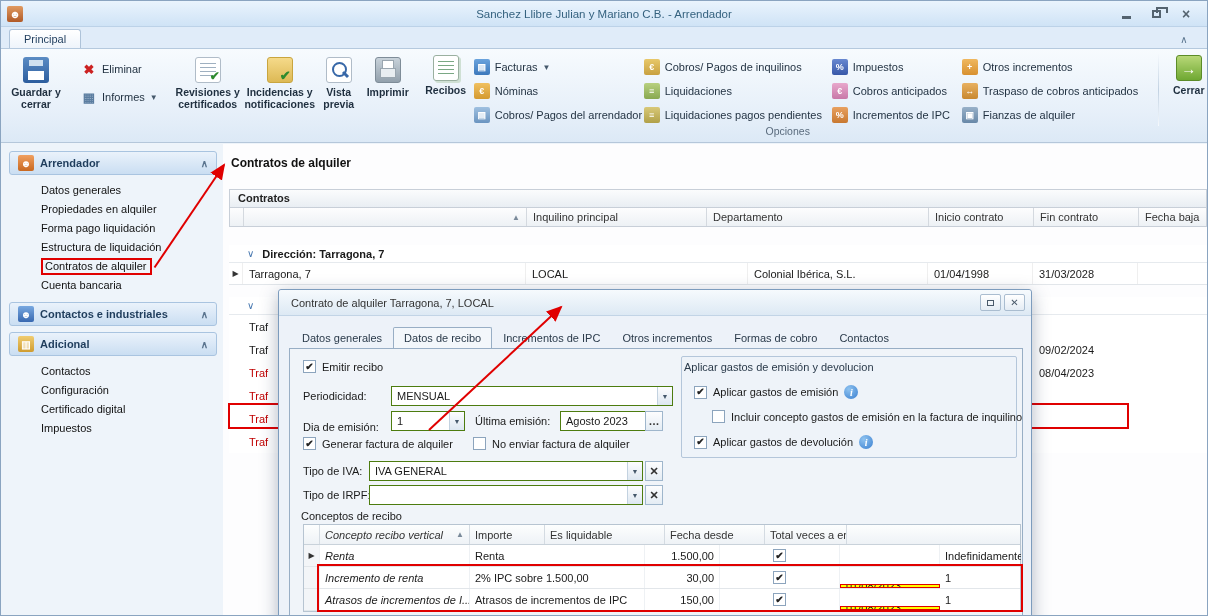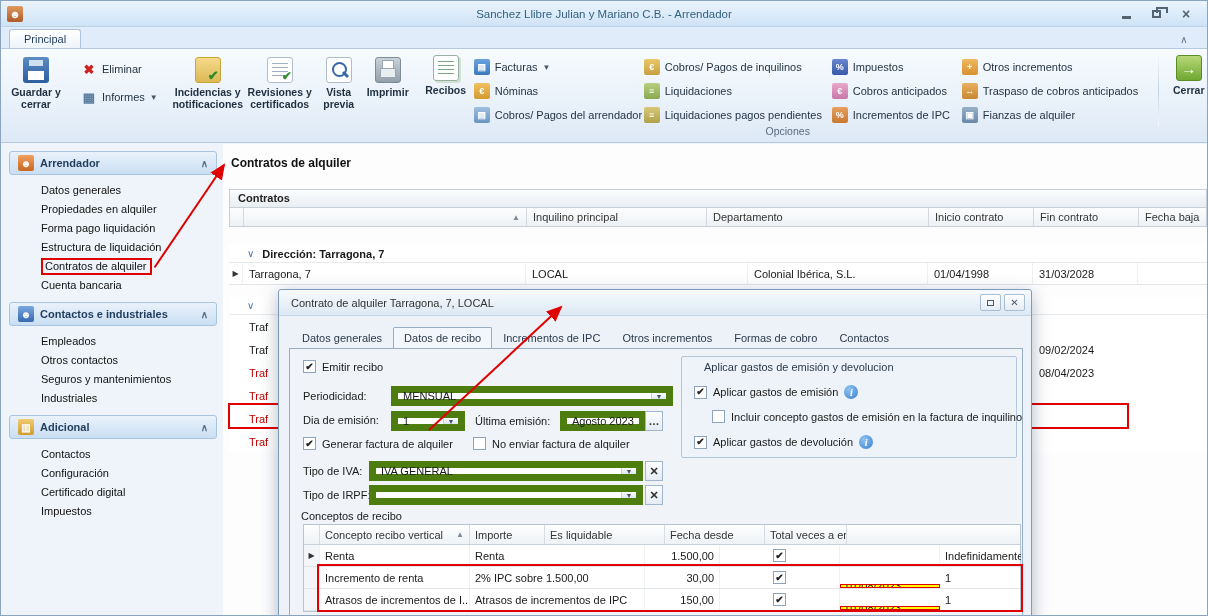--- a/index.html
+++ b/index.html
@@ -131,34 +131,34 @@
   .g-res2 { width:7px; height:6px; border:1.5px solid #4a5a6a; }
   .dlg-tabs { position:absolute; left:12px; top:37px; display:flex; z-index:2; }
   .tab { padding:4px 10px; color:#2a3a4a; border:1px solid transparent; border-bottom:none; }
   .tab.active { background:#f3f7fb; border-color:#98aec5; border-radius:2px 2px 0 0; }
   .dlg-panel { position:absolute; left:10px; top:58px; width:734px; height:292px; border:1px solid #98aec5; background:#f0f4f9; }
 
   .fld-lbl { position:absolute; color:#1a1a1a; white-space:nowrap; }
   .cbrow { position:absolute; display:flex; align-items:center; gap:6px; white-space:nowrap; }
   .cb { width:13px; height:13px; background:#fff; border:1px solid #8ca4bd; flex:none; display:inline-flex; align-items:center; justify-content:center; font-size:10px; color:#222; }
   .cb.checked::after { content:"✔"; margin-top:-1px; font-weight:bold; }
-  .combo { position:absolute; height:20px; background:#fff; border:7px solid #4d7c0f; display:flex; align-items:center; padding-left:5px; }
+  .combo { position:absolute; height:20px; background:#fff; border:1px solid #4d7c0f; display:flex; align-items:center; padding-left:5px; }
   .combo .dd-btn { margin-left:auto; width:15px; height:100%; background:linear-gradient(#fdfdfe,#dde7f1); border-left:1px solid #c3d2e0;
                    display:flex; align-items:center; justify-content:center; font-size:7px; color:#45586b; }
   .sqbtn { position:absolute; width:18px; height:20px; background:linear-gradient(#fdfdfe,#e4ecf4); border:1px solid #9fb6cc;
            display:flex; align-items:center; justify-content:center; color:#333; font-weight:bold; }
   .info { width:14px; height:14px; border-radius:50%; background:radial-gradient(circle at 35% 30%, #8fc3f0, #3a7fd0);
           color:#fff; font:italic bold 10px "Liberation Serif", serif; display:inline-flex; align-items:center; justify-content:center; flex:none; }
   .groupbox { position:absolute; left:402px; top:66px; width:336px; height:102px; border:1px solid #b4c6da; background:#eef3f9; border-radius:2px; }
-  .groupbox .gb-title { position:absolute; left:22px; top:4px; color:#2a3a4a; }
+  .groupbox .gb-title { position:absolute; left:2px; top:4px; color:#2a3a4a; }
 
   .dgrid { position:absolute; left:24px; top:234px; width:718px; border:1px solid #b7c4d1; background:#fff; }
   .dghead { display:flex; height:20px; background:linear-gradient(#fdfefe,#eef2f6); border-bottom:1px solid #c9d2da; }
   .dgh { border-right:1px solid #d4dbe2; padding:2px 5px; color:#333; display:flex; align-items:center; overflow:hidden; white-space:nowrap; }
-  .d0{width:16px;flex:none;} .d1{width:150px;flex:none;} .d2{width:175px;flex:none;} .d3{width:75px;flex:none;}
+  .d0{width:16px;flex:none;} .d1{width:150px;flex:none;font-style:italic;} .d2{width:175px;flex:none;} .d3{width:75px;flex:none;}
   .d4{width:120px;flex:none;} .d5{width:100px;flex:none;} .d6{width:82px;flex:none;}
   .drow { display:flex; height:22px; border-bottom:1px solid #e2e6ea; align-items:stretch; }
   .drow > div { padding:0 5px; border-right:1px solid #eef1f4; display:flex; align-items:center; overflow:hidden; white-space:nowrap; }
   .drow .d0 { background:#f3f5f8; justify-content:center; font-size:8px; color:#333; }
   .drow .d3 { justify-content:flex-end; }
   .drow .d4 { justify-content:center; }
   .hl-date { background:#ffff00 !important; border:1px solid #e00000 !important;margin-top:17px; }
   .redbox-dlg { position:absolute; left:38px; top:274px; width:706px; height:48px; border:2px solid #e00000; z-index:5; pointer-events:none; }
 </style>
 </head>
@@ -204,26 +204,26 @@
         <div class="btn-sm">
           <span class="ic ic-rep">▦</span>
           <span>Informes</span>
           <span class="dd">▼</span>
         </div>
       </div>
     </div>
     <div class="sep"></div>
     <div class="rg">
       <div class="btn-lg" style="width:72px">
+        <span class="lic lic-rev"></span>
+        <span class="lbl">Revisiones y certificados</span>
+      </div>
+      <div class="btn-lg" style="width:72px">
         <span class="lic lic-incid"></span>
         <span class="lbl">Incidencias y notificaciones</span>
-      </div>
-      <div class="btn-lg" style="width:72px">
-        <span class="lic lic-rev"></span>
-        <span class="lbl">Revisiones y certificados</span>
       </div>
       <div class="btn-lg" style="width:46px">
         <span class="lic lic-prev"></span>
         <span class="lbl">Vista previa</span>
       </div>
       <div class="btn-lg" style="width:52px">
         <span class="lic lic-print"></span>
         <span class="lbl">Imprimir</span>
       </div>
     </div>
@@ -316,26 +316,20 @@
       <div class="sb-item">Propiedades en alquiler</div>
       <div class="sb-item">Forma pago liquidación</div>
       <div class="sb-item">Estructura de liquidación</div>
       <div class="sb-item"><span class="redbox-inline">Contratos de alquiler</span></div>
       <div class="sb-item">Cuenta bancaria</div>
     </div>
     <div class="sb-head">
       <span class="gi gi-con">☻</span>
       <span>Contactos e industriales</span>
       <span class="chev">∧</span>
-    </div>
-    <div class="sb-items">
-      <div class="sb-item">Empleados</div>
-      <div class="sb-item">Otros contactos</div>
-      <div class="sb-item">Seguros y mantenimientos</div>
-      <div class="sb-item">Industriales</div>
     </div>
     <div class="sb-head">
       <span class="gi gi-adi">▥</span>
       <span>Adicional</span>
       <span class="chev">∧</span>
     </div>
     <div class="sb-items">
       <div class="sb-item">Contactos</div>
       <div class="sb-item">Configuración</div>
       <div class="sb-item">Certificado digital</div>
@@ -456,21 +450,21 @@
       <span class="cb checked"></span>
       <span>Emitir recibo</span>
     </div>
 
     <div class="fld-lbl" style="left:24px; top:100px">Periodicidad:</div>
     <div class="combo" style="left:112px; top:96px; width:282px">
       <span>MENSUAL</span>
       <span class="dd-btn">▼</span>
     </div>
 
-    <div class="fld-lbl" style="left:24px; top:124px">Dia de emisión:</div>
+    <div class="fld-lbl" style="left:24px; top:131px">Dia de emisión:</div>
     <div class="combo" style="left:112px; top:121px; width:74px">
       <span>1</span>
       <span class="dd-btn">▼</span>
     </div>
     <div class="fld-lbl" style="left:196px; top:125px">Última emisión:</div>
     <div class="combo" style="left:281px; top:121px; width:86px">
       <span>Agosto 2023</span>
     </div>
     <div class="sqbtn" style="left:366px; top:121px">…</div>
 

